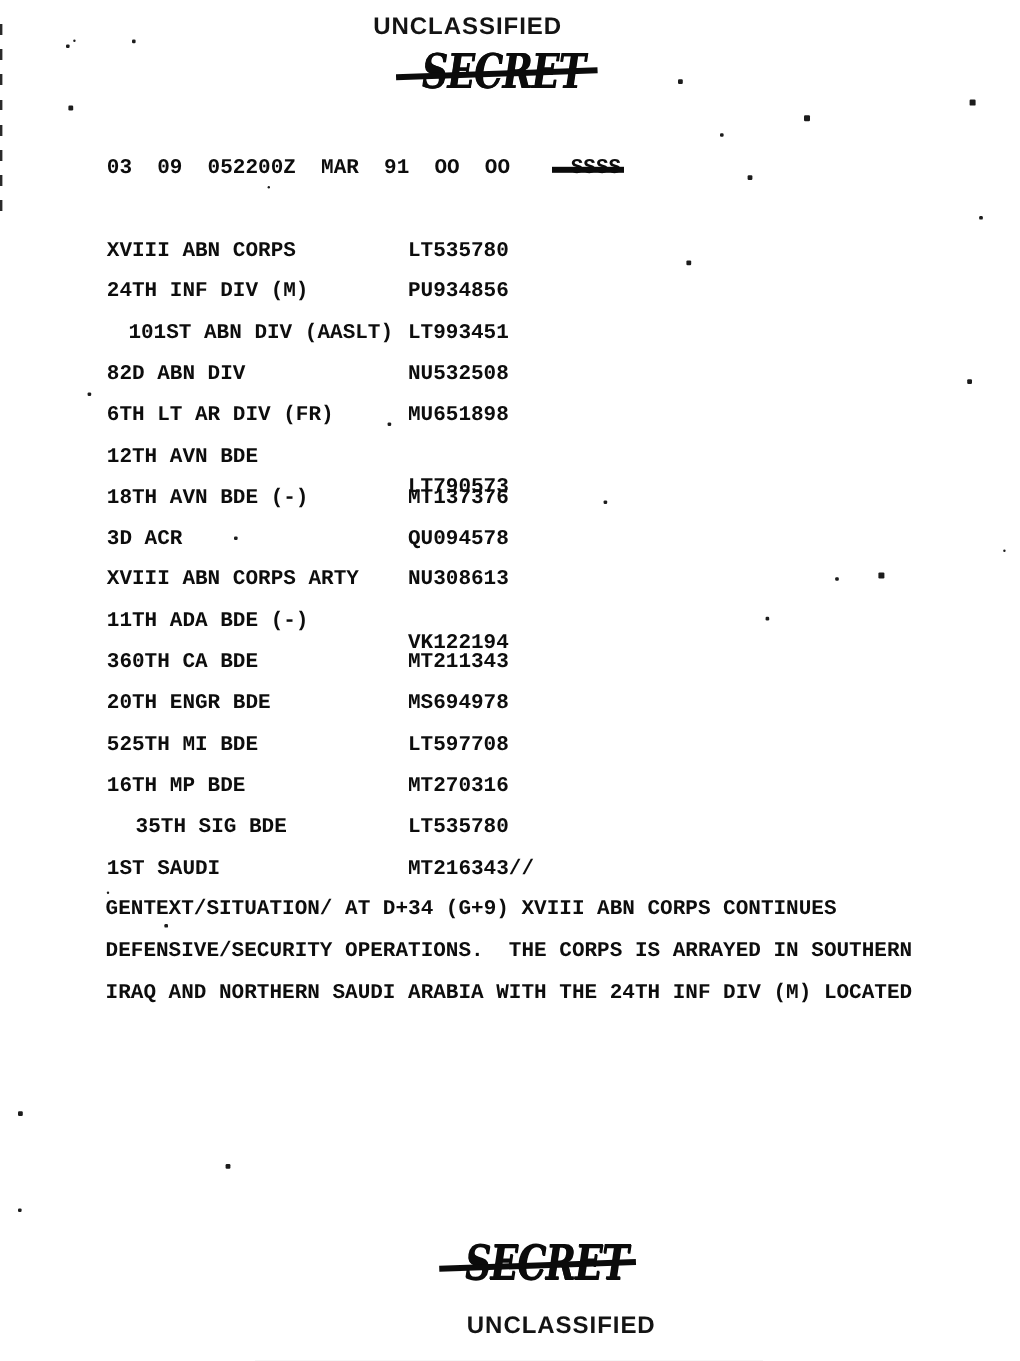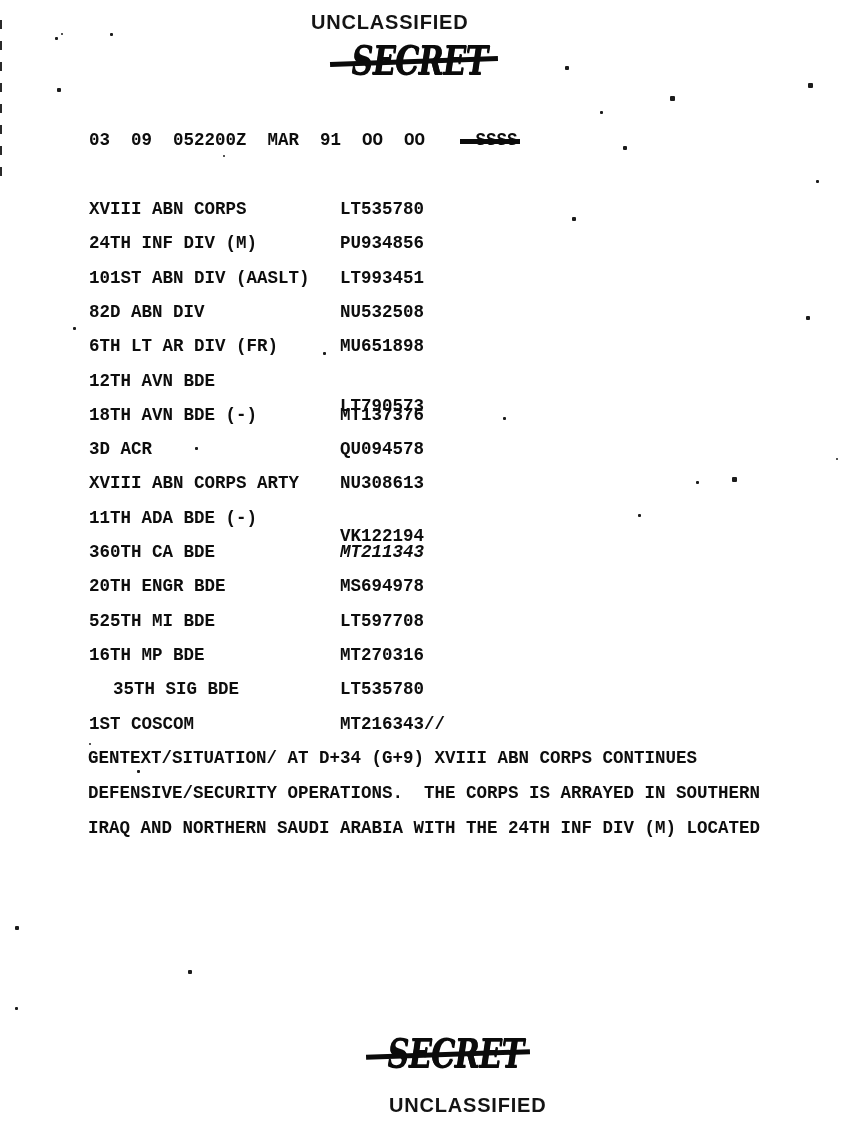--- a/index.html
+++ b/index.html
@@ -124,47 +124,47 @@
     <div class="strike-bar"></div>
   </div>
 
   <div class="tw" id="header-line"><span>03  09  052200Z  MAR  91  OO  OO </span><span class="struck">SSSS</span></div>
 
   <div id="unit-table">
       <div class="tw unit-name" style="top: 198px;">XVIII ABN CORPS</div>
       <div class="tw unit-coord" style="top: 198px;">LT535780</div>
       <div class="tw unit-name" style="top: 232.3px;">24TH INF DIV (M)</div>
       <div class="tw unit-coord" style="top: 232.3px;">PU934856</div>
-      <div class="tw unit-name" style="top: 266.6px;">101ST ABN DIV (AASLT)</div>
+      <div class="tw unit-name" style="top: 266.6px; margin-left: 18px;">101ST ABN DIV (AASLT)</div>
       <div class="tw unit-coord" style="top: 266.6px;">LT993451</div>
       <div class="tw unit-name" style="top: 300.9px;">82D ABN DIV</div>
       <div class="tw unit-coord" style="top: 300.9px;">NU532508</div>
       <div class="tw unit-name" style="top: 335.2px;">6TH LT AR DIV (FR)</div>
       <div class="tw unit-coord" style="top: 335.2px;">MU651898</div>
       <div class="tw unit-name" style="top: 369.5px;">12TH AVN BDE</div>
       <div class="tw unit-coord" style="top: 369.5px; margin-top: 25px;">LT790573</div>
       <div class="tw unit-name" style="top: 403.8px;">18TH AVN BDE (-)</div>
       <div class="tw unit-coord" style="top: 403.8px;">MT137376</div>
       <div class="tw unit-name" style="top: 438.1px;">3D ACR</div>
       <div class="tw unit-coord" style="top: 438.1px;">QU094578</div>
       <div class="tw unit-name" style="top: 472.4px;">XVIII ABN CORPS ARTY</div>
       <div class="tw unit-coord" style="top: 472.4px;">NU308613</div>
       <div class="tw unit-name" style="top: 506.7px;">11TH ADA BDE (-)</div>
       <div class="tw unit-coord" style="top: 525px;">VK122194</div>
       <div class="tw unit-name" style="top: 541px;">360TH CA BDE</div>
-      <div class="tw unit-coord" style="top: 541px; font-style: italic;">MT211343</div>
+      <div class="tw unit-coord" style="top: 541px;">MT211343</div>
       <div class="tw unit-name" style="top: 575.3px;">20TH ENGR BDE</div>
       <div class="tw unit-coord" style="top: 575.3px;">MS694978</div>
       <div class="tw unit-name" style="top: 609.6px;">525TH MI BDE</div>
       <div class="tw unit-coord" style="top: 609.6px;">LT597708</div>
       <div class="tw unit-name" style="top: 643.9px;">16TH MP BDE</div>
       <div class="tw unit-coord" style="top: 643.9px;">MT270316</div>
       <div class="tw unit-name" style="top: 678.2px; margin-left: 24px;">35TH SIG BDE</div>
       <div class="tw unit-coord" style="top: 678.2px;">LT535780</div>
-      <div class="tw unit-name" style="top: 712.5px;">1ST COSCOM</div>
+      <div class="tw unit-name" style="top: 712.5px;">1ST SAUDI</div>
       <div class="tw unit-coord" style="top: 712.5px;">MT216343//</div>
     </div>
 
   <div id="paragraph">
       <div class="tw" style="left: 88px; top: 747px;">GENTEXT/SITUATION/ AT D+34 (G+9) XVIII ABN CORPS CONTINUES</div>
       <div class="tw" style="left: 88px; top: 782px;">DEFENSIVE/SECURITY OPERATIONS.  THE CORPS IS ARRAYED IN SOUTHERN</div>
       <div class="tw" style="left: 88px; top: 817px;">IRAQ AND NORTHERN SAUDI ARABIA WITH THE 24TH INF DIV (M) LOCATED</div>
     </div>
 
   <div class="stamp" id="stamp-bottom">

